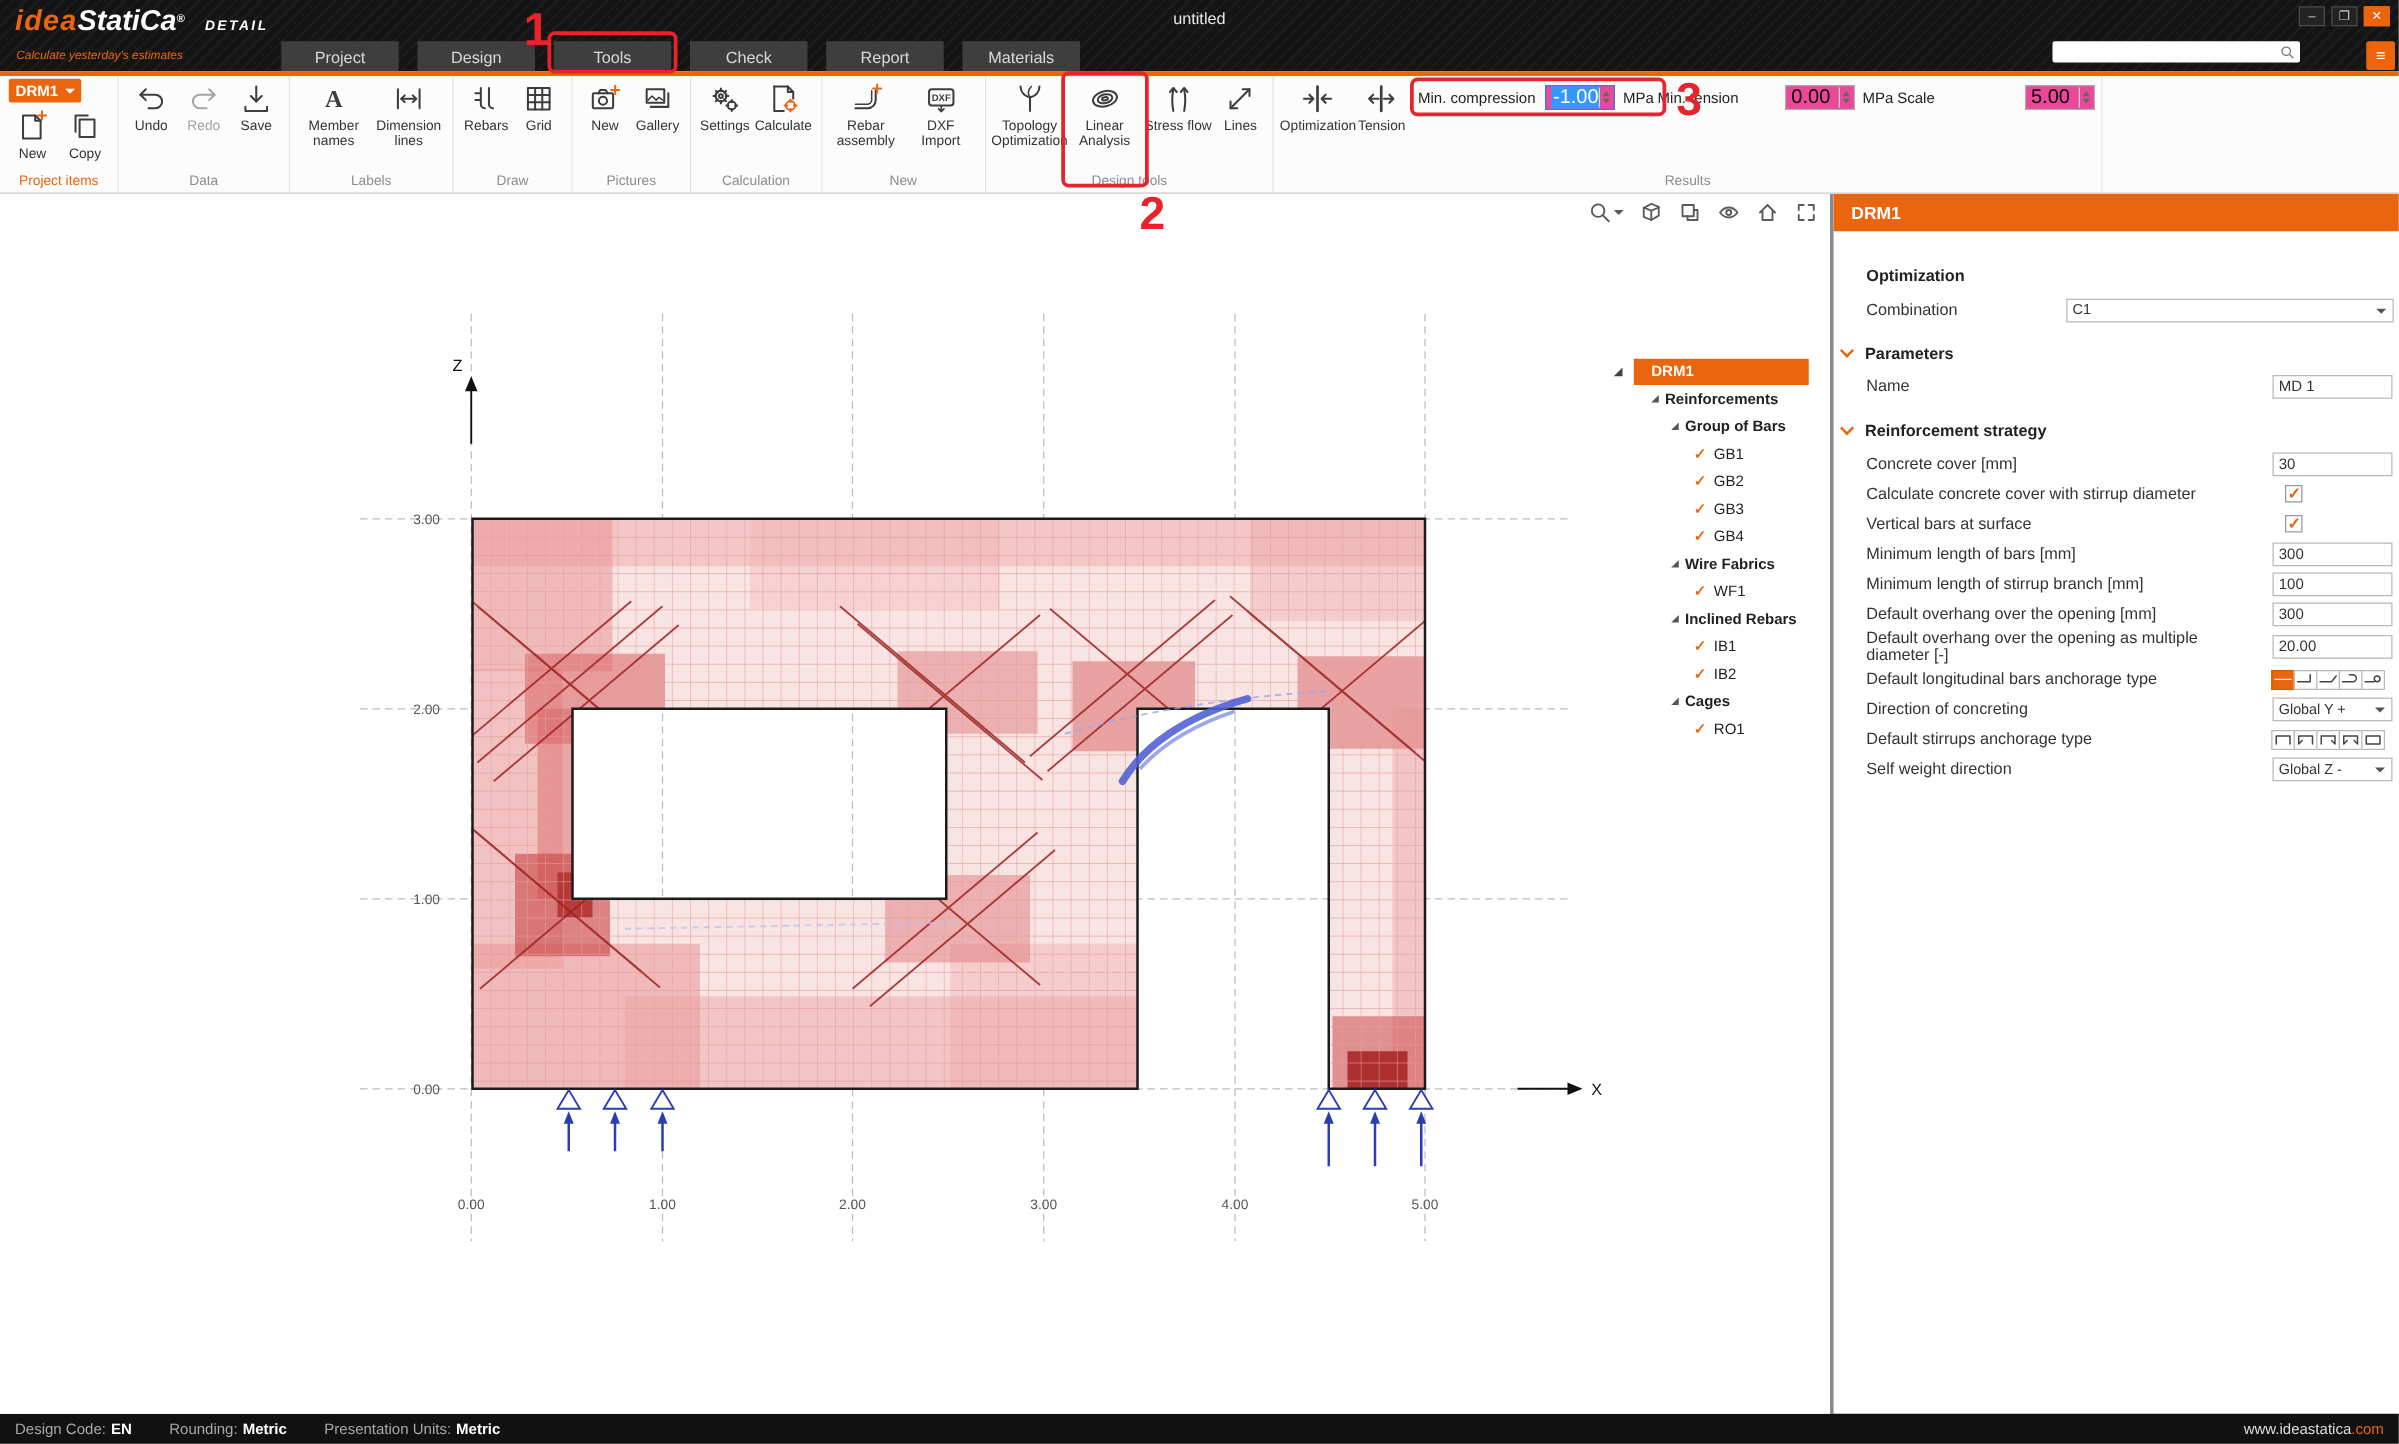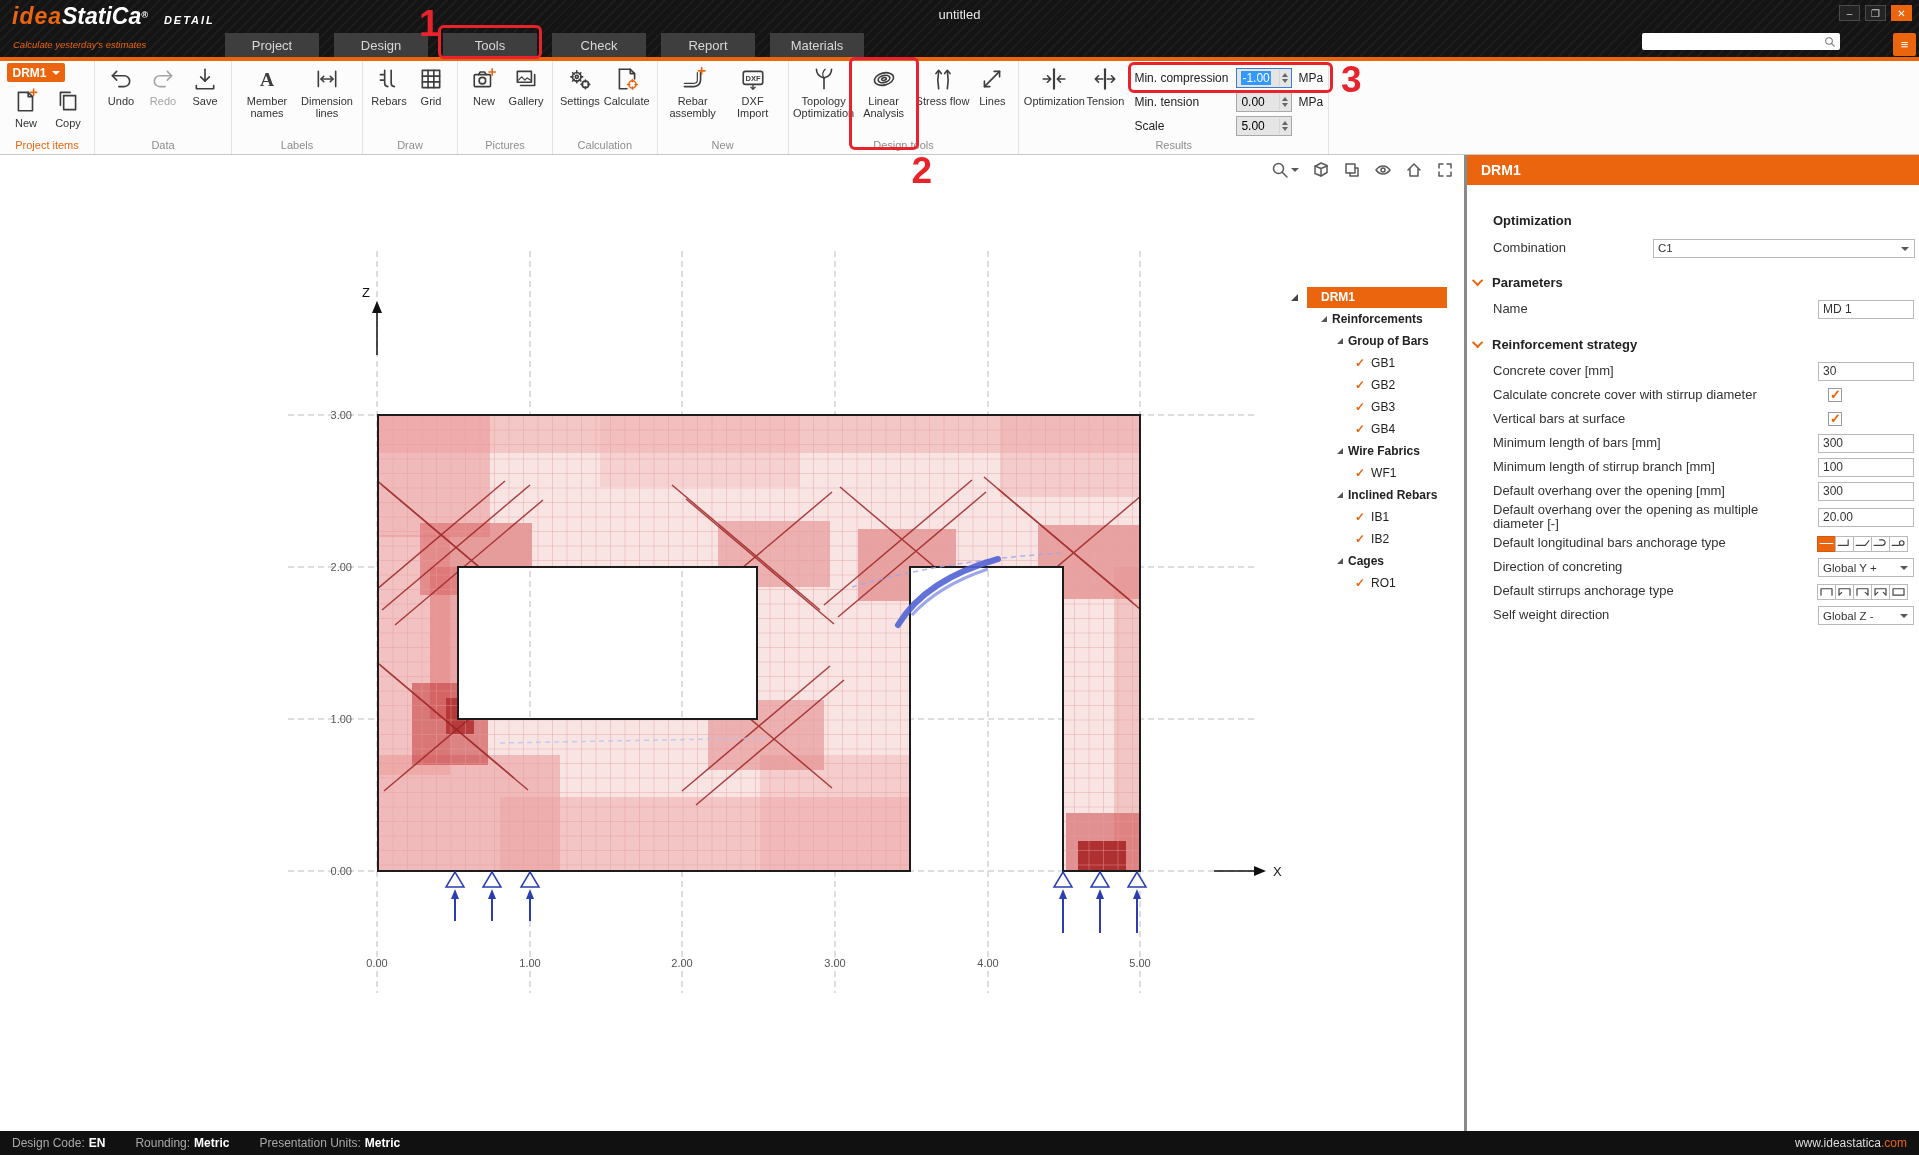--- a/index.html
+++ b/index.html
@@ -39,24 +39,24 @@
   .rlabel{text-align:center;font-size:11px;color:#8d8d8d;padding:1px 0 3px;margin-top:auto}
   .rlabel.orange{color:#ea650d}
   .rbtn{display:flex;flex-direction:column;align-items:center;min-width:42px;max-width:60px;
     padding:2px 2px 0;font-size:11px;color:#333;line-height:1.12;text-align:center;position:relative}
   .rbtn svg{width:26px;height:26px;stroke:#3d3d3d;fill:none;stroke-width:1.5;
     stroke-linecap:round;stroke-linejoin:round;margin-bottom:3px;flex:none}
   .rbtn.disabled{opacity:.45}
   .drm-btn{width:58px;height:19px;background:#ea650d;border-radius:2px;color:#fff;font-size:12px;
     font-weight:bold;display:flex;align-items:center;justify-content:center;gap:5px;margin:2px 0 1px 2px}
   .caret{width:0;height:0;border-left:4px solid transparent;border-right:4px solid transparent;border-top:4px solid #fff}
-  .rfields{display:flex;flex-direction:column;gap:3px;margin-left:8px;padding-top:3px}
+  .rfields{display:flex;flex-direction:row;gap:3px;margin-left:8px;padding-top:3px}
   .rfrow{display:flex;align-items:center;height:21px;position:relative}
   .flabel{width:102px;font-size:12px;color:#222}
-  .num-field{width:56px;height:20px;border:1px solid #a9a9a9;background:#e5e5e5;font-size:12px;
+  .num-field{width:56px;height:20px;border:1px solid #a9a9a9;background:#ec4899;font-size:16px;
     display:flex;align-items:center;padding:0 14px 0 4px;position:relative}
   .num-field.focus{border-color:#3a7bd5}
   .selblue{background:#3399ff;color:#fff;padding:0 1px}
   .spin{position:absolute;right:1px;top:1px;bottom:1px;width:11px;display:flex;flex-direction:column;
     justify-content:space-between;border-left:1px solid #d6d6d6;padding:3px 0 3px 2px}
   .spin i{width:0;height:0;border-left:3.5px solid transparent;border-right:3.5px solid transparent;display:block}
   .spin .up{border-bottom:4px solid #666}
   .spin .dn{border-top:4px solid #666}
   .funit{margin-left:6px;font-size:12px;color:#222}
 

